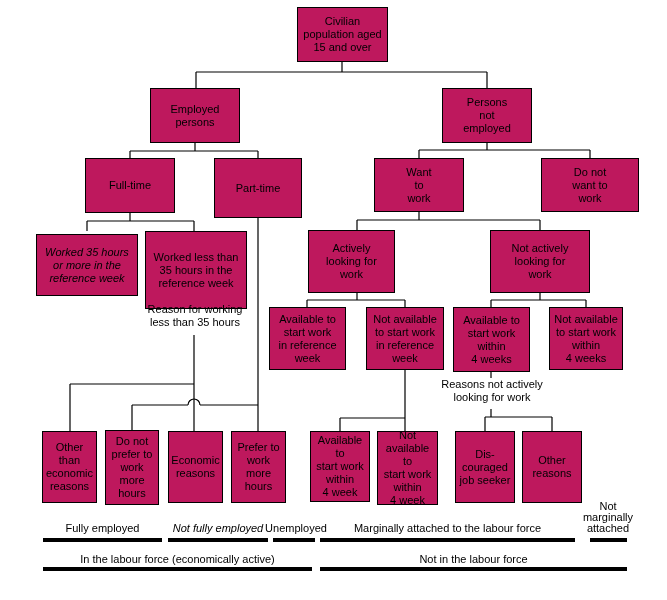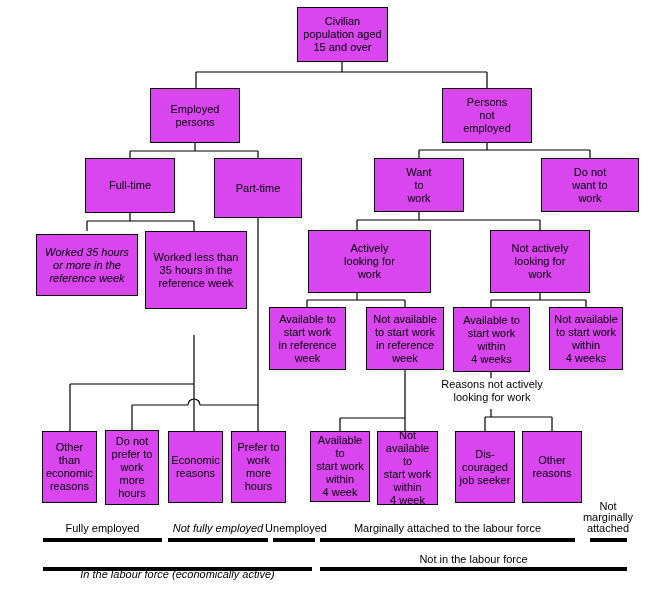--- a/index.html
+++ b/index.html
@@ -9,21 +9,21 @@
     background:#ffffff;
     font-family:"Liberation Sans", sans-serif;
     color:#000;
     overflow:hidden;
   }
   svg.wires{position:absolute;left:0;top:0;width:667px;height:600px;}
   svg.wires path{stroke:#000;stroke-width:1.2;fill:none;}
   .node{
     position:absolute;
     border:1.2px solid #000;
-    background:#d946ef;
+    background:#be185d;
     display:flex;align-items:center;justify-content:center;
     text-align:center;
     white-space:pre-line;
     font-size:11px;line-height:13px;
     padding:3px;
     box-sizing:border-box;
   }
   .flabel{
     position:absolute;
     text-align:center;
@@ -79,21 +79,21 @@
   <div class="node" style="left:541px;top:158px;width:98px;height:54px;">Do not
 want to
 work</div>
 
   <div class="node" style="left:36px;top:234px;width:102px;height:62px;font-style:italic;">Worked 35 hours
 or more in the
 reference week</div>
   <div class="node" style="left:145px;top:231px;width:102px;height:78px;">Worked less than
 35 hours in the
 reference week</div>
-  <div class="node" style="left:308px;top:230px;width:123px;height:63px;">Actively
+  <div class="node" style="left:308px;top:230px;width:87px;height:63px;">Actively
 looking for
 work</div>
   <div class="node" style="left:490px;top:230px;width:100px;height:63px;">Not actively
 looking for
 work</div>
 
   <div class="node" style="left:269px;top:307px;width:77px;height:63px;">Available to
 start work
 in reference
 week</div>
@@ -103,20 +103,22 @@
 week</div>
   <div class="node" style="left:453px;top:307px;width:77px;height:65px;">Available to
 start work
 within
 4 weeks</div>
   <div class="node" style="left:549px;top:307px;width:74px;height:63px;">Not available
 to start work
 within
 4 weeks</div>
 
+  <div class="flabel" style="left:140px;top:303px;width:110px;">Reason for working
+less than 35 hours</div>
   <div class="flabel" style="left:432px;top:378px;width:120px;">Reasons not actively
 looking for work</div>
   <div class="flabel tight" style="left:578px;top:501px;width:60px;">Not
 marginally
 attached</div>
 
   <div class="node" style="left:42px;top:431px;width:55px;height:72px;">Other
 than
 economic
 reasons</div>
@@ -150,19 +152,19 @@
   <div class="cat" style="left:168px;top:522px;width:100px;font-style:italic;">Not fully employed</div>
   <div class="cat" style="left:256px;top:522px;width:80px;">Unemployed</div>
   <div class="cat" style="left:320px;top:522px;width:255px;">Marginally attached to the labour force</div>
 
   <div class="bar" style="left:43px;top:538px;width:119px;"></div>
   <div class="bar" style="left:168px;top:538px;width:100px;"></div>
   <div class="bar" style="left:273px;top:538px;width:42px;"></div>
   <div class="bar" style="left:320px;top:538px;width:255px;"></div>
   <div class="bar" style="left:590px;top:538px;width:37px;"></div>
 
-  <div class="cat" style="left:43px;top:568px;width:269px;font-style:italic;">In the labour force (economically active)</div>
+  <div class="cat" style="left:43px;top:553px;width:269px;">In the labour force (economically active)</div>
   <div class="cat" style="left:320px;top:553px;width:307px;">Not in the labour force</div>
 
   <div class="bar" style="left:43px;top:567px;width:269px;"></div>
   <div class="bar" style="left:320px;top:567px;width:307px;"></div>
 
 </div>
 
 </body></html>

